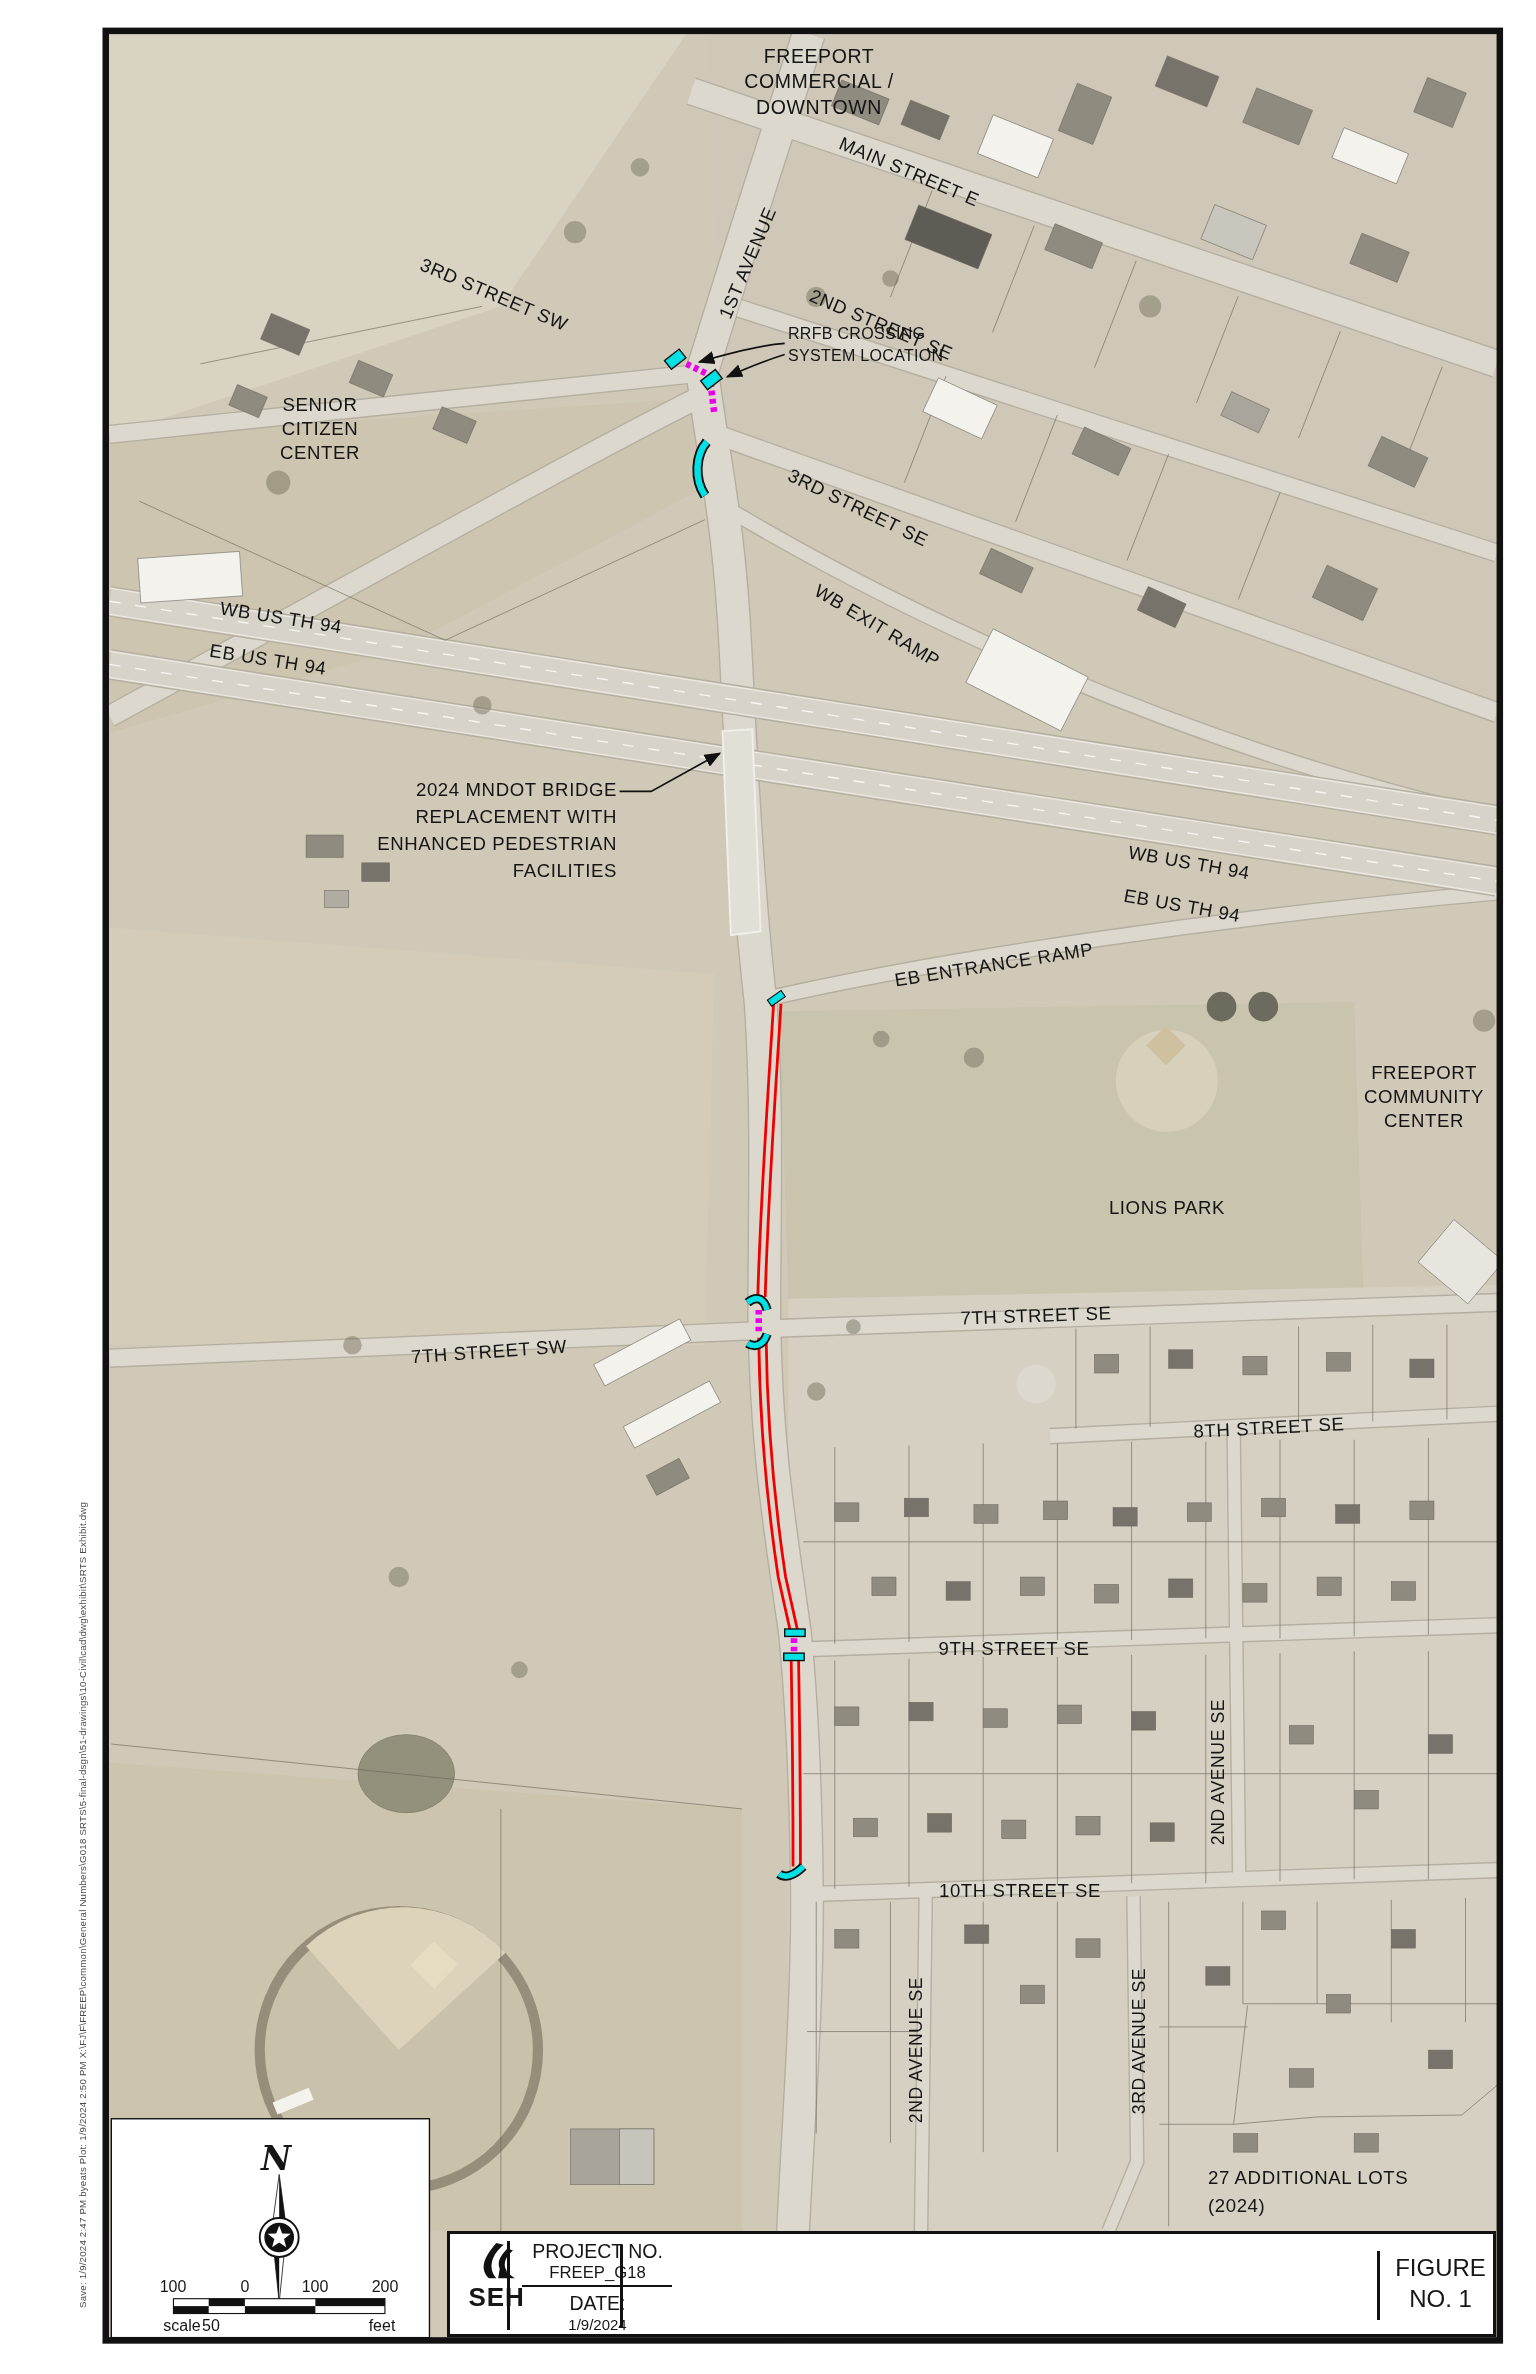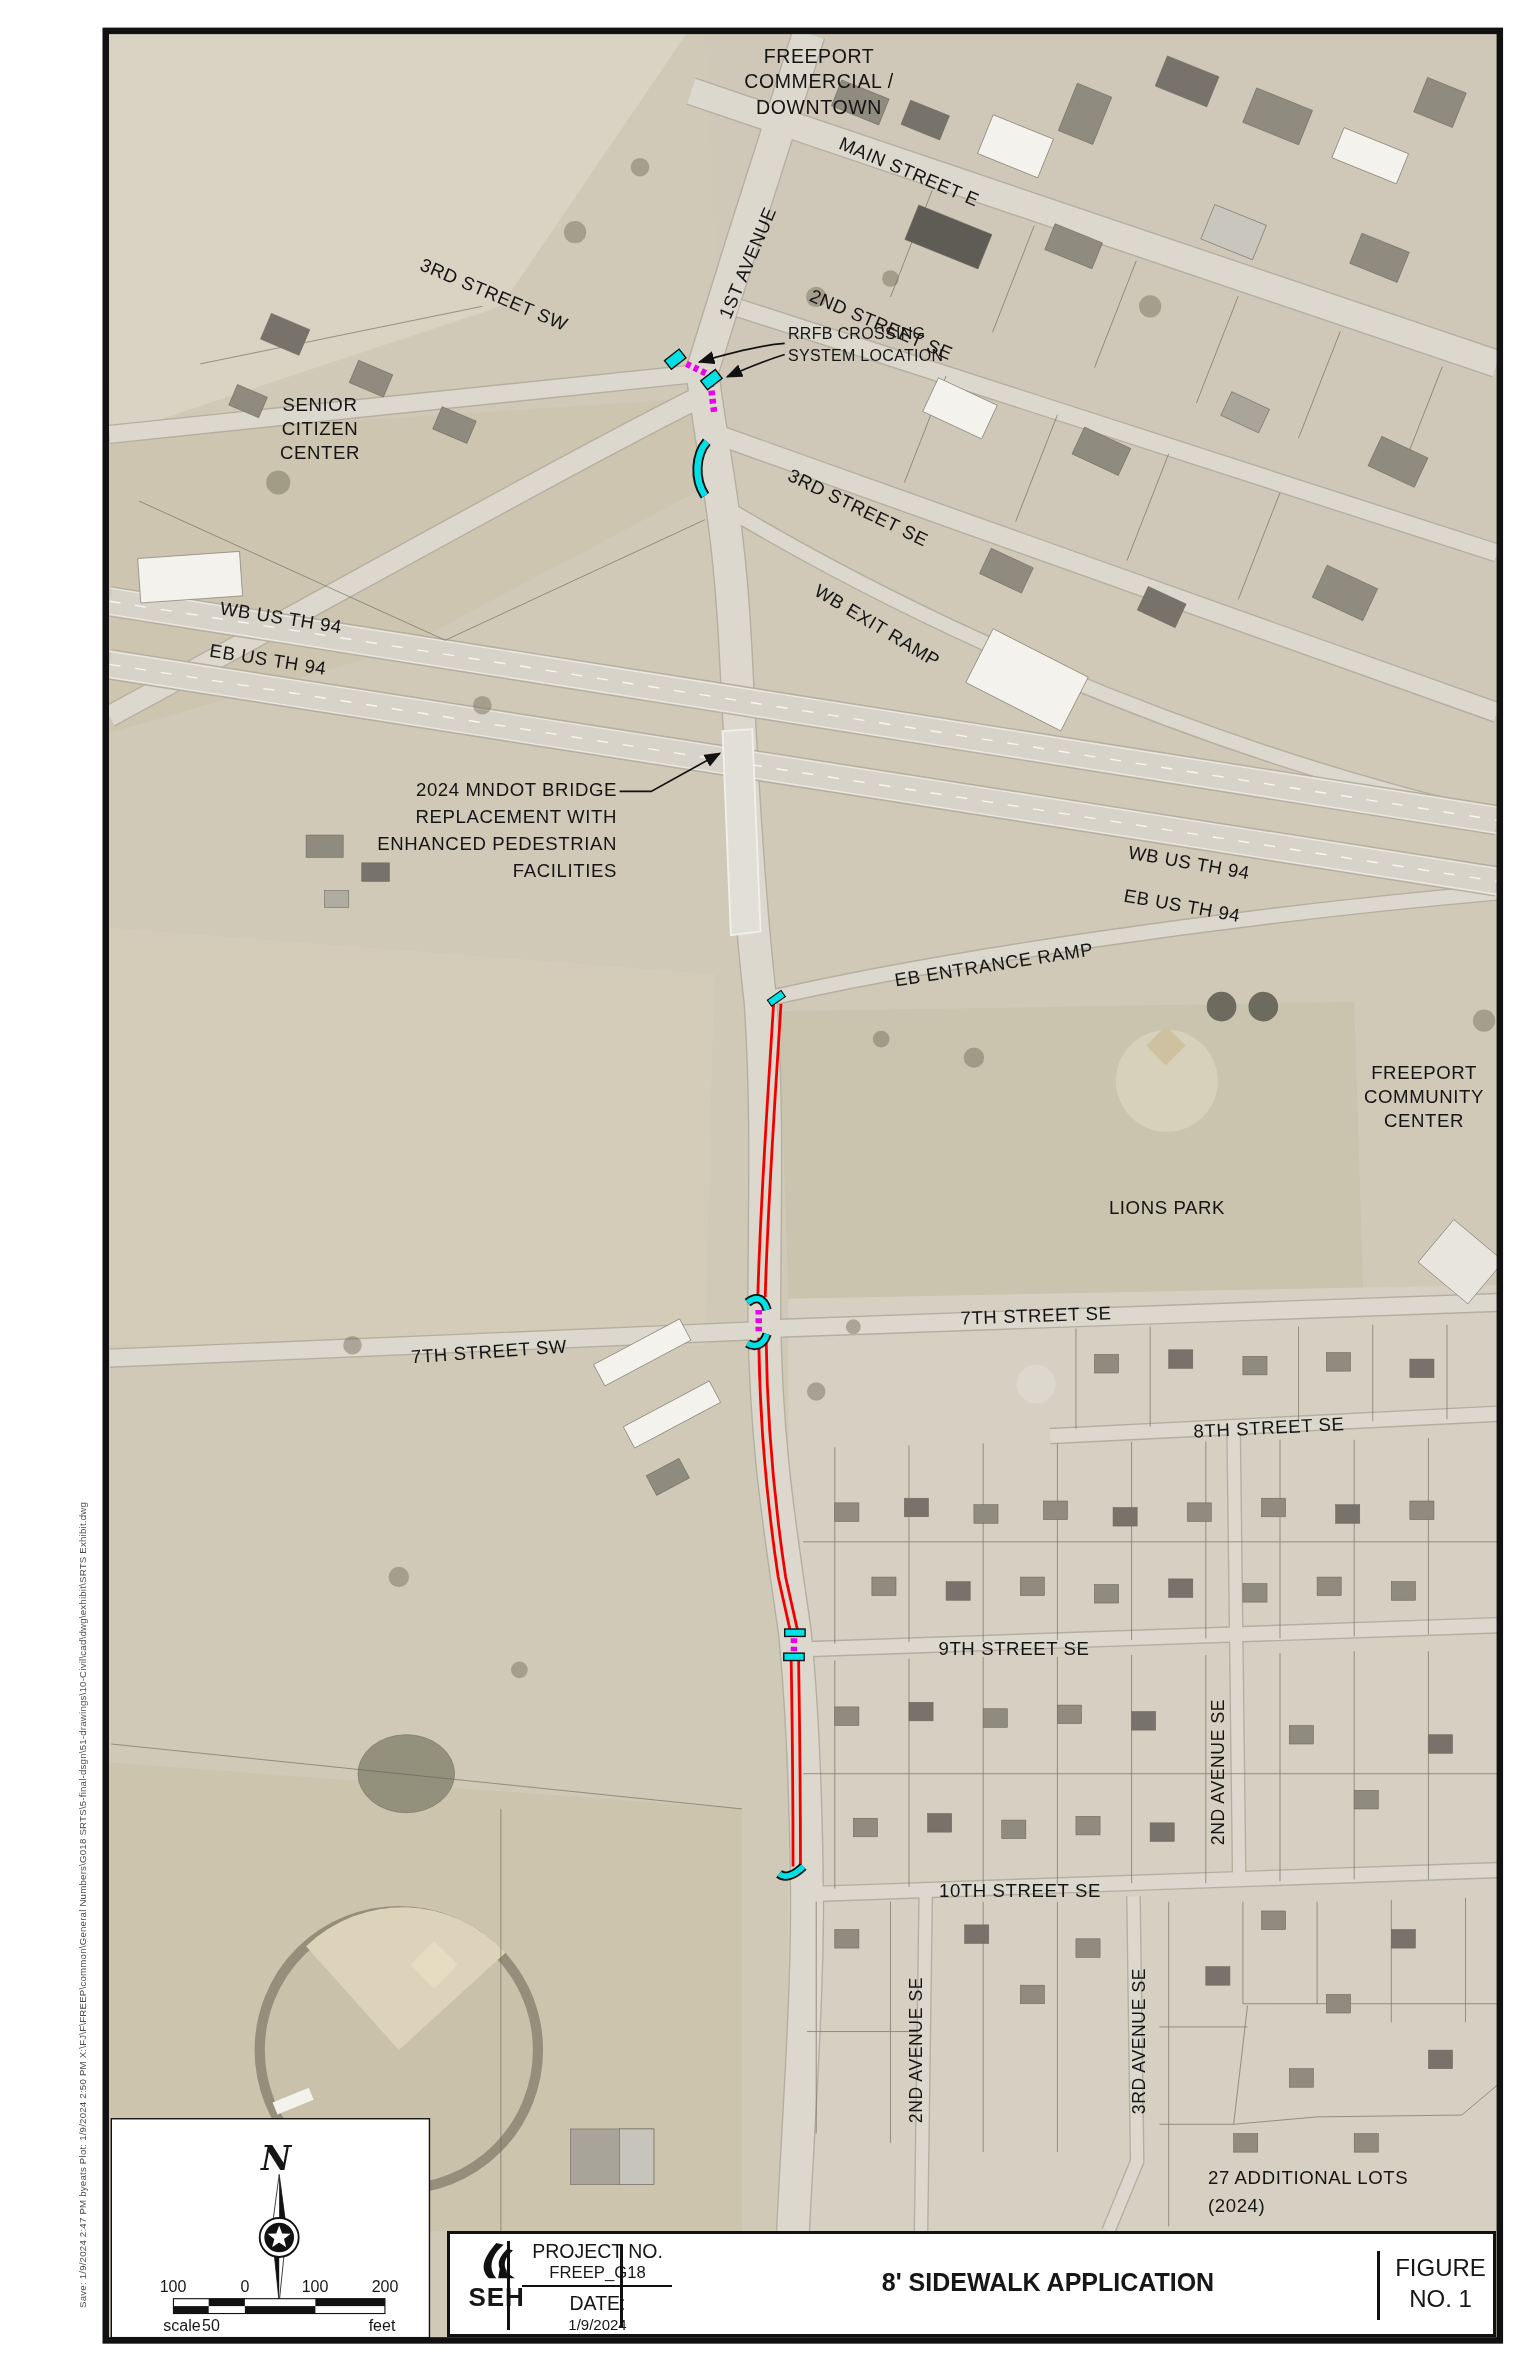--- a/index.html
+++ b/index.html
@@ -359,21 +359,20 @@
   </svg>
   <div class="seh">SEH</div>
   <div class="vline" style="left:57px;top:7.4px;height:89px;"></div>
   <div class="tb-text" style="left:78px;top:5.6px;width:139px;text-align:center;font-size:19.5px;">PROJECT NO.</div>
   <div class="tb-text" style="left:78px;top:29px;width:139px;text-align:center;font-size:16.7px;">FREEP_G18</div>
   <div class="hline" style="left:72px;top:51px;width:150px;"></div>
   <div class="tb-text" style="left:78px;top:58px;width:139px;text-align:center;font-size:19.5px;">DATE:</div>
   <div class="tb-text" style="left:78px;top:82px;width:139px;text-align:center;font-size:15px;">1/9/2024</div>
   <div class="vline" style="left:170px;top:11px;height:82px;"></div>
   <div class="tb-title">
-    <span>8' SIDEWALK APPLICATION</span>
   </div>
   <div class="vline" style="left:927px;top:16.7px;height:69px;"></div>
   <div class="fig">
     <span>FIGURE</span>
     <span>NO. 1</span>
   </div>
 </div>
 
 </div>
 

